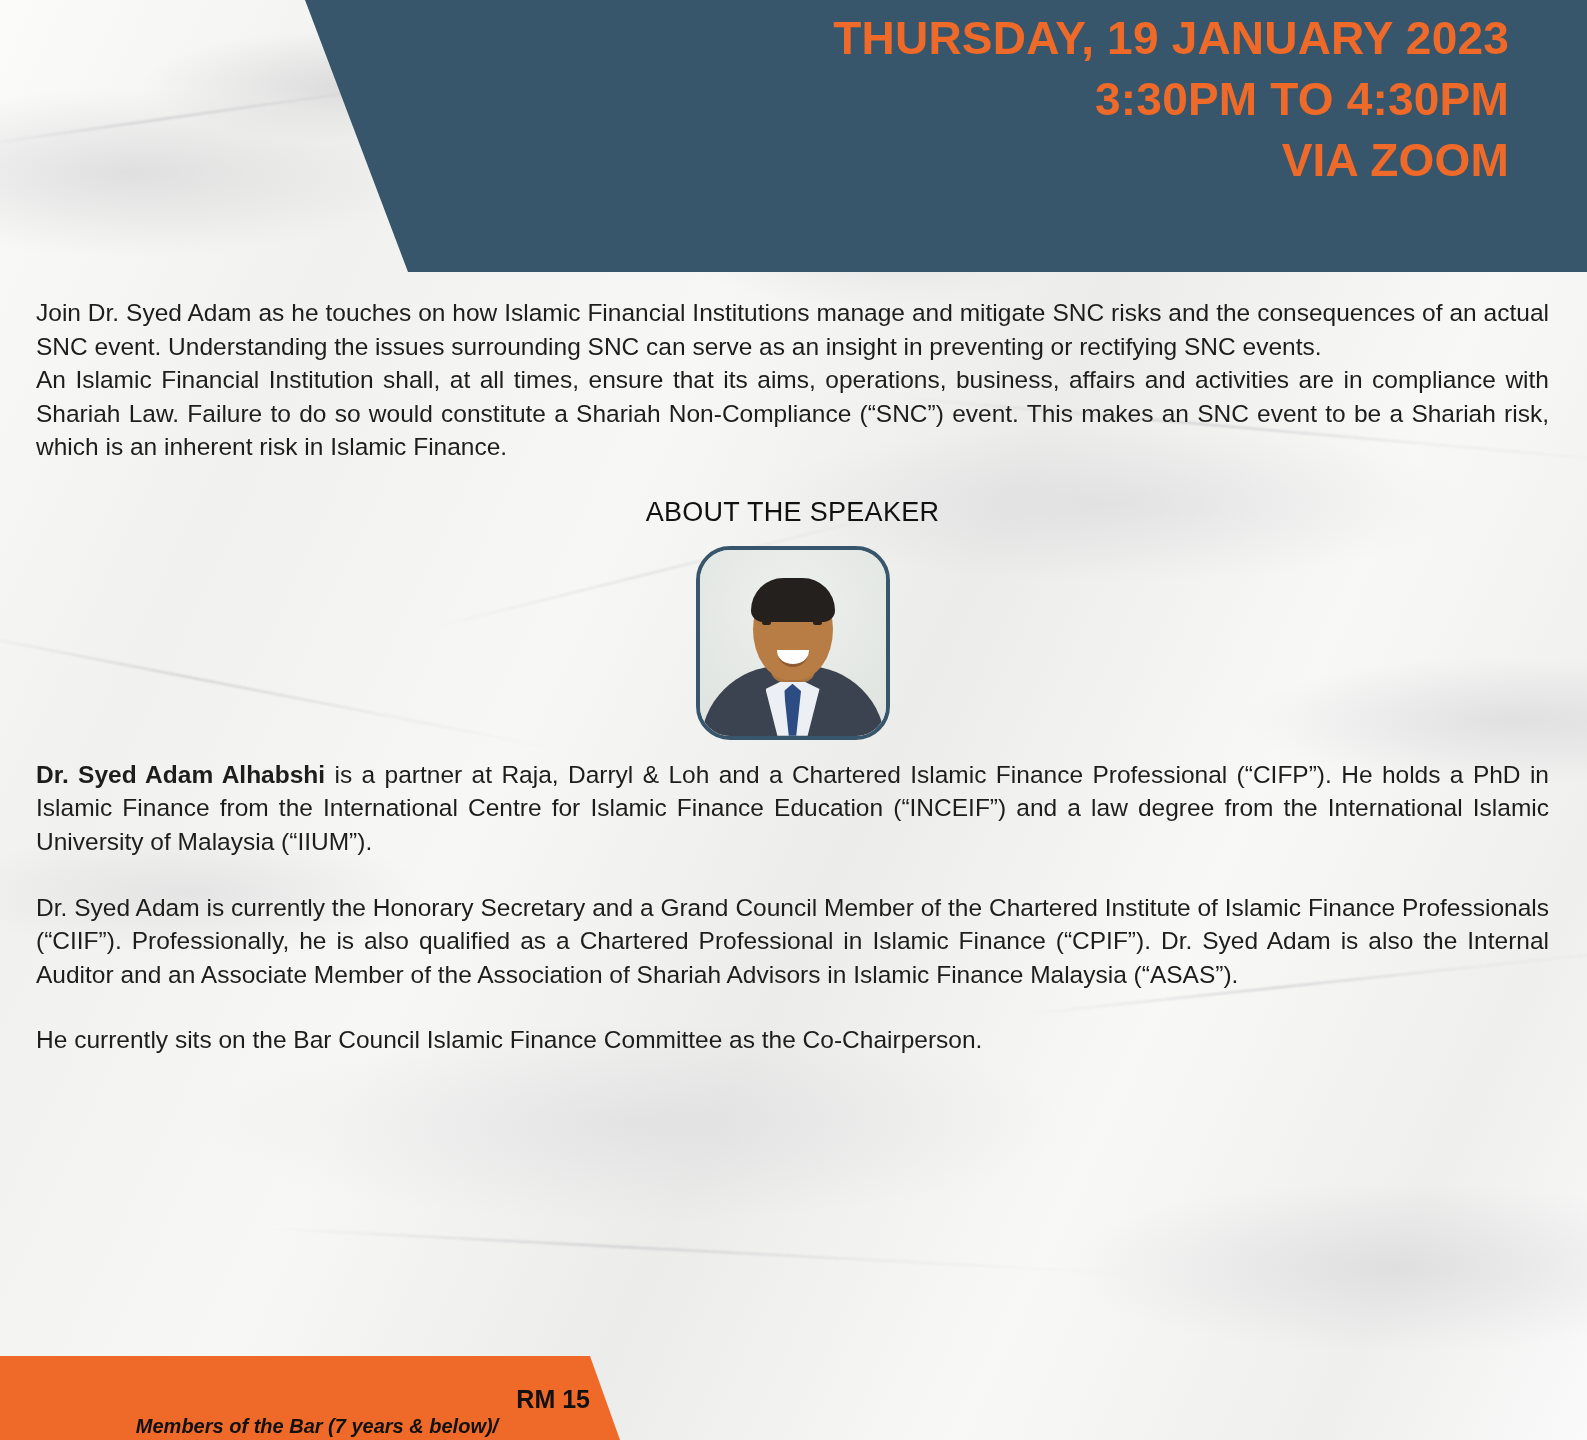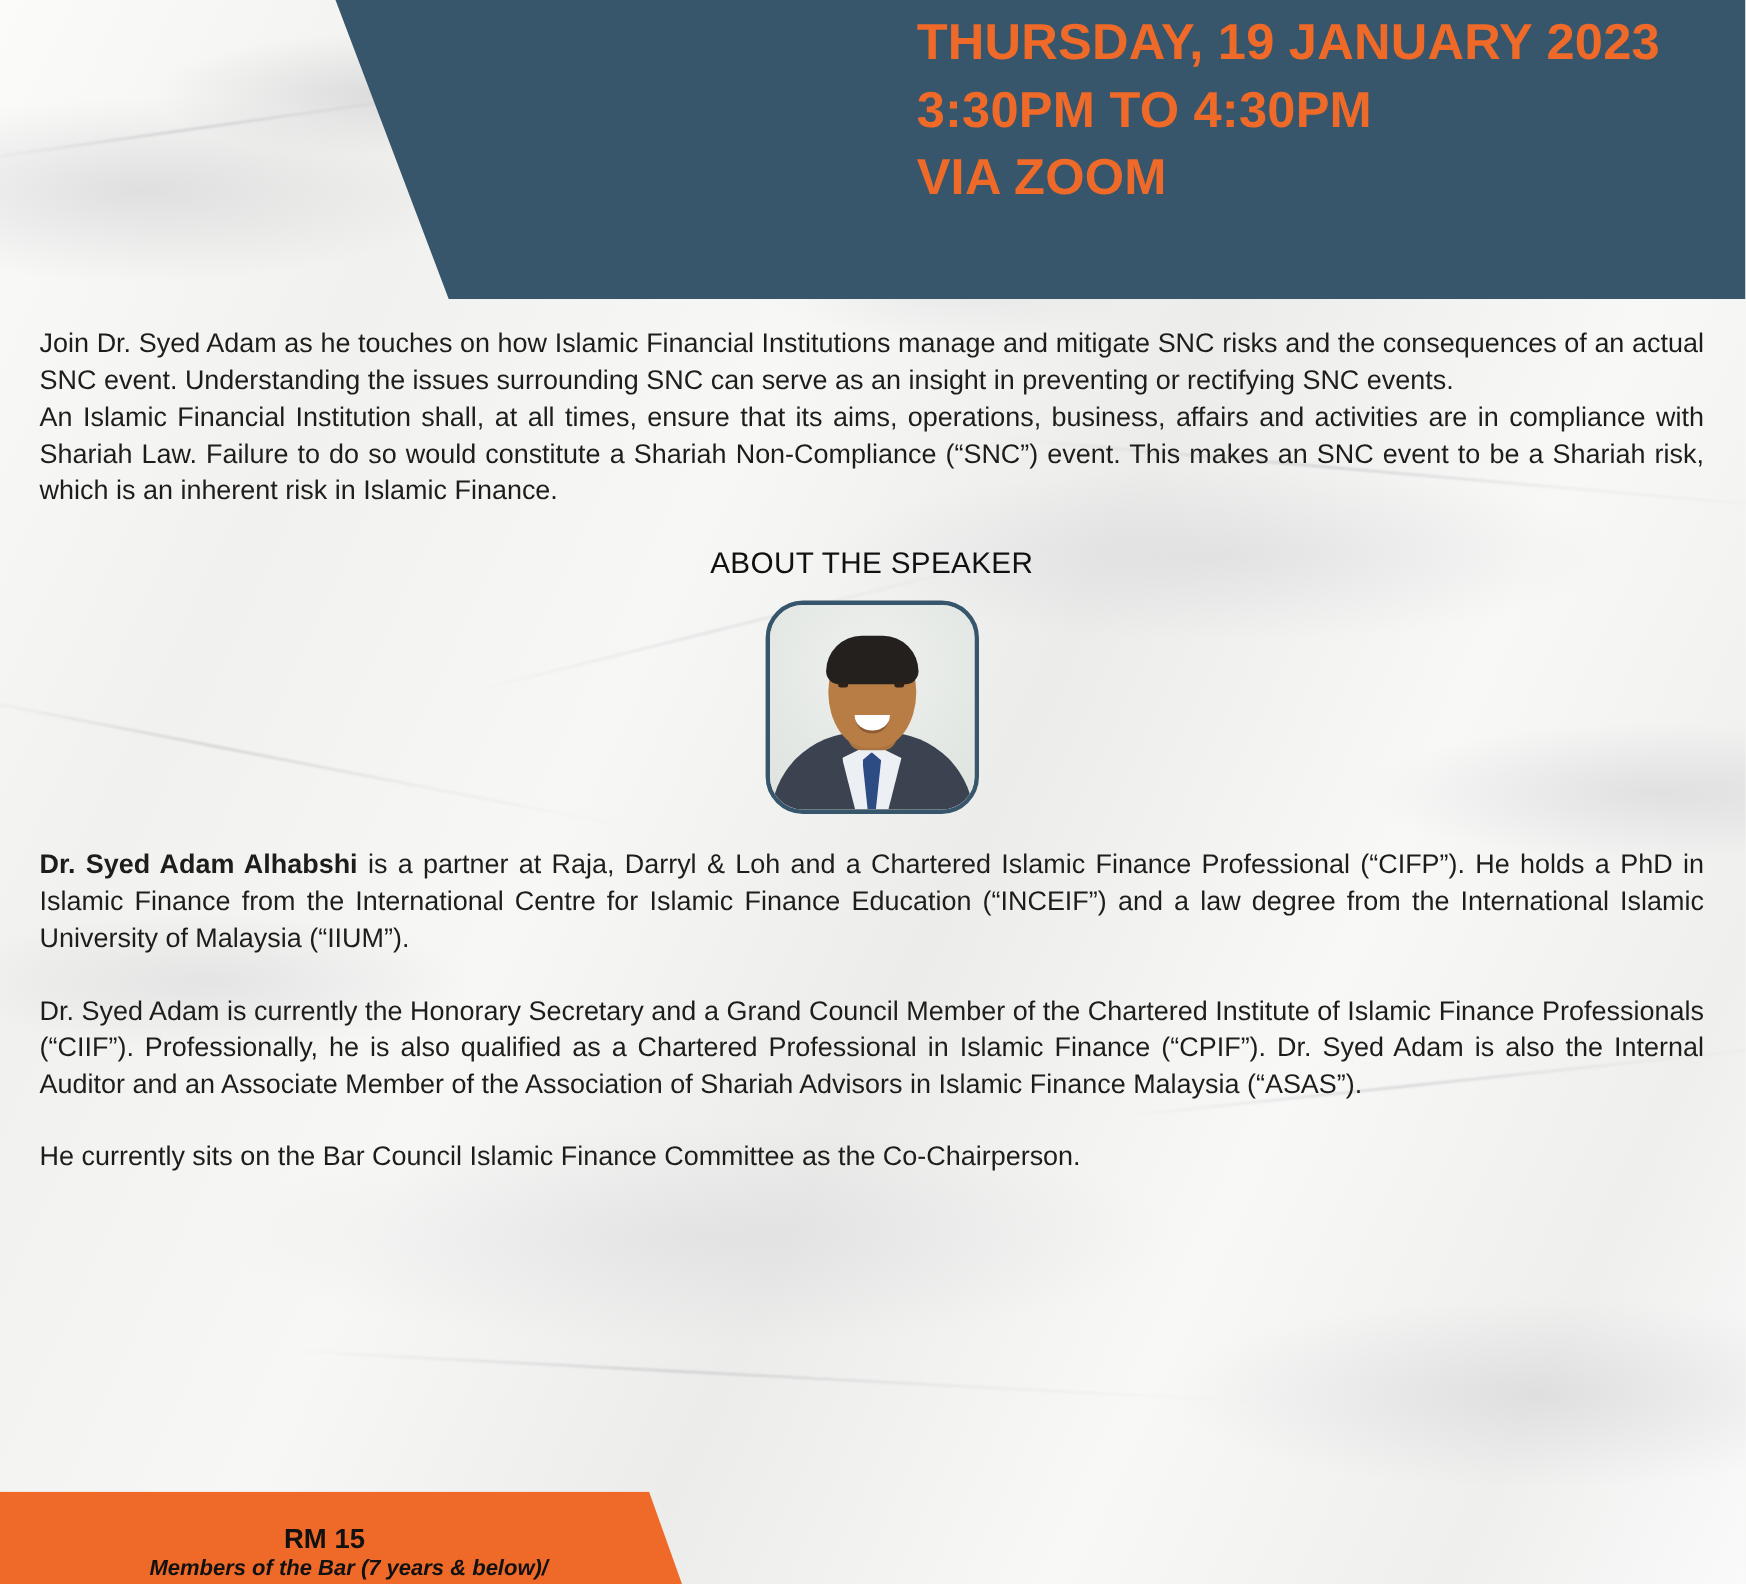--- a/index.html
+++ b/index.html
@@ -47,20 +47,21 @@
     height: 272px;
     background: #37566b;
     clip-path: polygon(0 0, 100% 0, 100% 100%, 408px 100%, 305px 0, 0 0);
     z-index: 2;
   }
   
   .header-text {
     position: absolute;
     top: 8px;
     right: 78px;
+    text-align: right;
     z-index: 3;
     color: #ef6a28;
     font-weight: bold;
     font-size: 46px;
     line-height: 1.33;
     letter-spacing: 0.2px;
   }
   .header-text div {
     white-space: nowrap;
   }
@@ -188,21 +189,21 @@
     transform: translateX(-50%);
     width: 32px;
     height: 14px;
     background: #ffffff;
     border-radius: 0 0 20px 20px;
     border-bottom: 3px solid #8d5a32;
   }
 
   
   .bio {
-    margin-top: 30px;
+    margin-top: 18px;
   }
   .bio p {
     margin: 0 0 32px 0;
     font-size: 24.5px;
     line-height: 1.37;
     color: #1d1d1b;
     text-align: justify;
   }
   .bio p.last {
     margin-bottom: 0;
@@ -228,20 +229,21 @@
     bottom: 2px;
     width: 590px;
     text-align: center;
     z-index: 5;
     color: #111111;
   }
   .fee-amount {
     font-size: 25px;
     font-weight: bold;
     line-height: 1.15;
+    text-align: right;
   }
   .fee-note {
     font-size: 20px;
     font-weight: bold;
     font-style: italic;
     line-height: 1.2;
     padding-left: 44px;
   }
 </style>
 </head>

